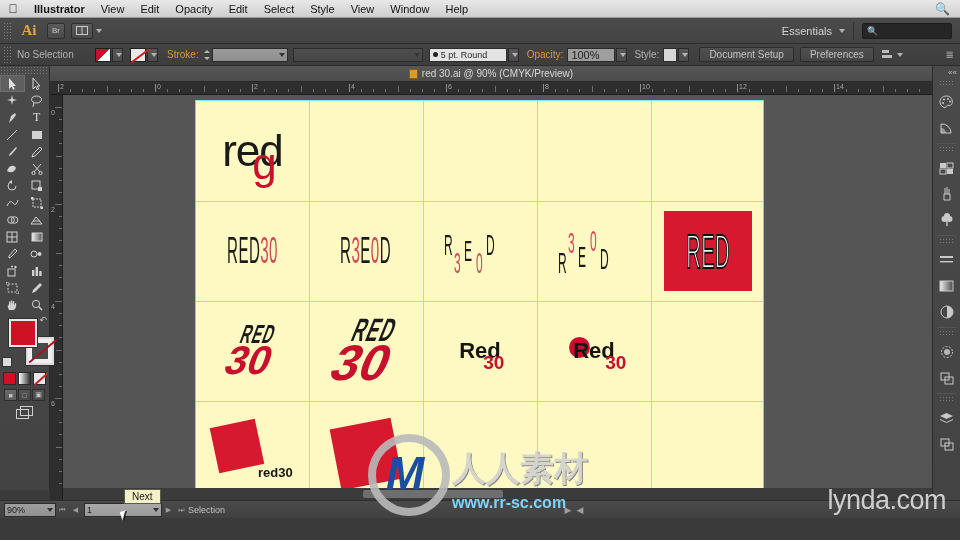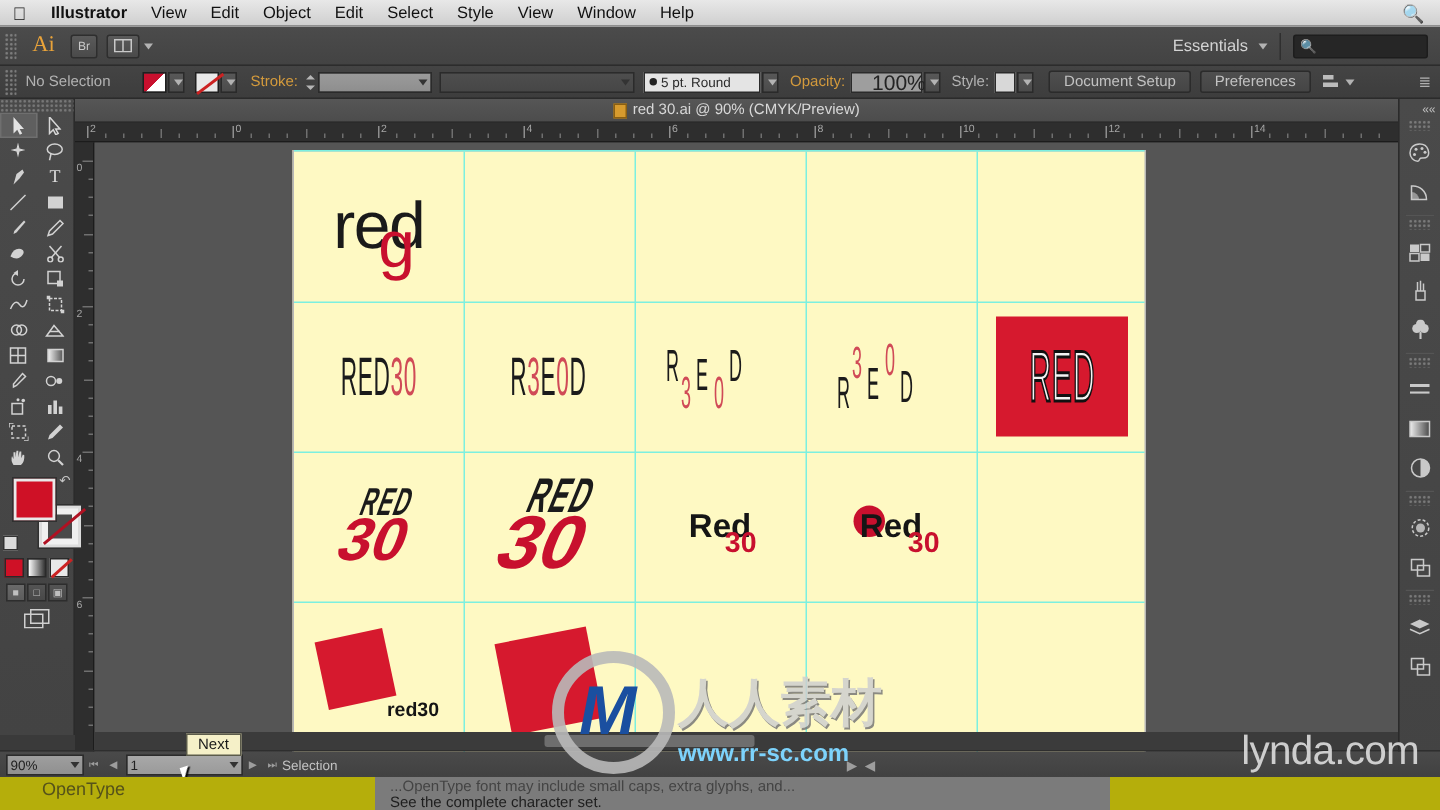--- a/index.html
+++ b/index.html
@@ -29,21 +29,21 @@
   .appbar {
     position:absolute; left:0; top:18px; width:960px; height:26px;
     background: linear-gradient(#4b4b4b,#434343);
     border-bottom: 1px solid #2c2c2c;
     display:flex; align-items:center;
   }
   .grip { width:8px; height:18px; margin-left:3px;
     background-image: radial-gradient(#8d8d8d 0.8px, transparent 0.9px);
     background-size: 3px 3px; opacity:.8; }
   .ai-logo { margin-left:6px; width:24px; height:20px;
-    color:#e9a33a; font-weight:normal; font-size:15px;
+    color:#e9a33a; font-weight:bold; font-size:15px;
     font-family:"Liberation Serif", serif; display:flex;
     align-items:center; justify-content:center; }
   .sqbtn { width:18px;height:16px;margin-left:6px;border:1px solid #2e2e2e;
     background:linear-gradient(#5a5a5a,#4a4a4a); border-radius:2px;
     color:#c9c9c9;font-size:8px;display:flex;align-items:center;justify-content:center;}
   .sqbtn.wide{width:22px;}
   .caret { width:0;height:0;border-left:3px solid transparent;border-right:3px solid transparent;
     border-top:4px solid #b3b3b3; margin-left:3px; }
   .appbar-spacer{flex:1;}
   .ws-name{color:#d3d3d3;font-size:11px;margin-right:4px;}
@@ -75,21 +75,21 @@
   .stroke-stepper{width:9px;height:14px;display:flex;flex-direction:column;
     justify-content:space-around;align-items:center;}
   .stroke-stepper i{width:0;height:0;border-left:3px solid transparent;border-right:3px solid transparent;}
   .stroke-stepper i.up{border-bottom:3px solid #b6b6b6;}
   .stroke-stepper i.dn{border-top:3px solid #b6b6b6;}
   .profile{width:130px;}
   .brushsel{width:78px;background:#e4e4e4;color:#2b2b2b;border:1px solid #2b2b2b;height:14px;
     display:flex;align-items:center;padding:0 3px;font-size:9px;gap:3px;}
   .dot{width:5px;height:5px;border-radius:50%;background:#222;}
   .opacity-field{width:48px;height:14px;background:#9e9e9e;border:1px solid #2b2b2b;
-    color:#232323;font-size:14px;display:flex;align-items:center;padding-left:13px;}
+    color:#232323;font-size:11px;display:flex;align-items:center;padding-left:3px;}
   .style-sw{width:14px;height:14px;background:#d8d8d8;border:1px solid #2b2b2b;}
   .pbtn{height:15px;padding:0 9px;background:linear-gradient(#4f4f4f,#454545);
     border:1px solid #2b2b2b;border-radius:2px;color:#c2c2c2;font-size:10px;
     display:flex;align-items:center;}
   .ctrl-spacer{flex:1;}
 
   
   .doctab{
     position:absolute;left:50px;top:66px;width:882px;height:16px;
     background:linear-gradient(#565656,#4c4c4c);
@@ -269,21 +269,21 @@
 </head>
 <body>
 
 <div id="app">
 
   <div class="osbar">
     <div class="apple"></div>
     <div class="mi bold">Illustrator</div>
     <div class="mi">View</div>
     <div class="mi">Edit</div>
-    <div class="mi">Object</div>
+    <div class="mi">Opacity</div>
     <div class="mi">Edit</div>
     <div class="mi">Select</div>
     <div class="mi">Style</div>
     <div class="mi">View</div>
     <div class="mi">Window</div>
     <div class="mi">Help</div>
     <div class="os-spacer"></div>
     <div class="os-search">🔍</div>
   </div>
 
@@ -942,22 +942,14 @@
   <div class="cursor"></div>
 
   <div class="wm-circle"></div>
   <div class="wm-m">M</div>
   <div class="wm-cn">人人素材</div>
   <div class="wm-url">
     <span>www.rr-sc.com</span>
   </div>
   <div class="wm-lynda">lynda.com</div>
 
-  <div class="captionbar">
-    <div class="cap-yellow">OpenType</div>
-    <div class="cap-text">
-      <div class="l1">...OpenType font may include small caps, extra glyphs, and...</div>
-      <div class="l2">See the complete character set.</div>
-    </div>
-    <div class="cap-right"></div>
-  </div>
 
 </div>
 
 </body></html>

